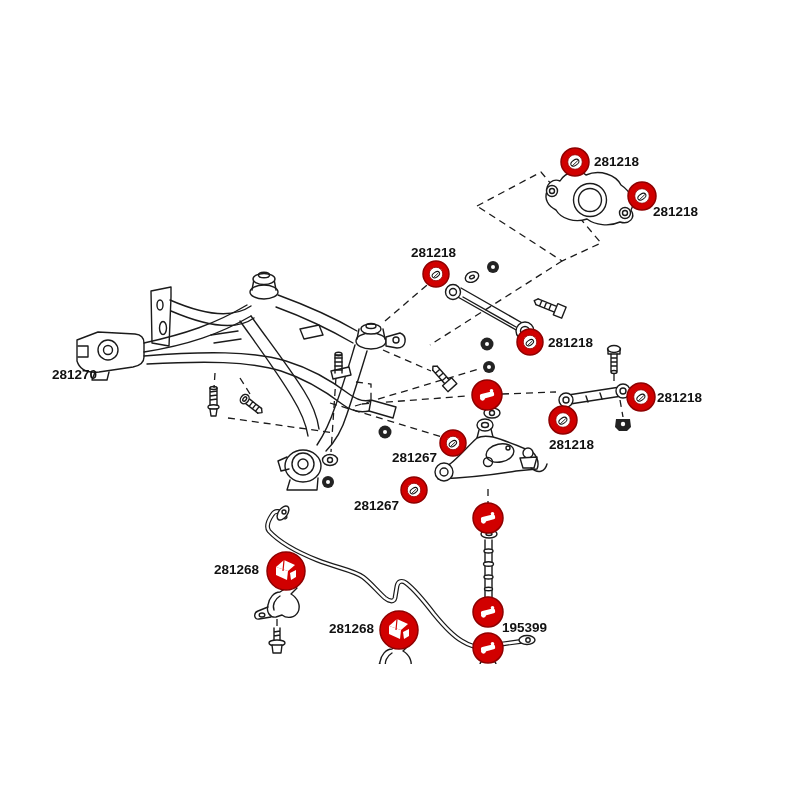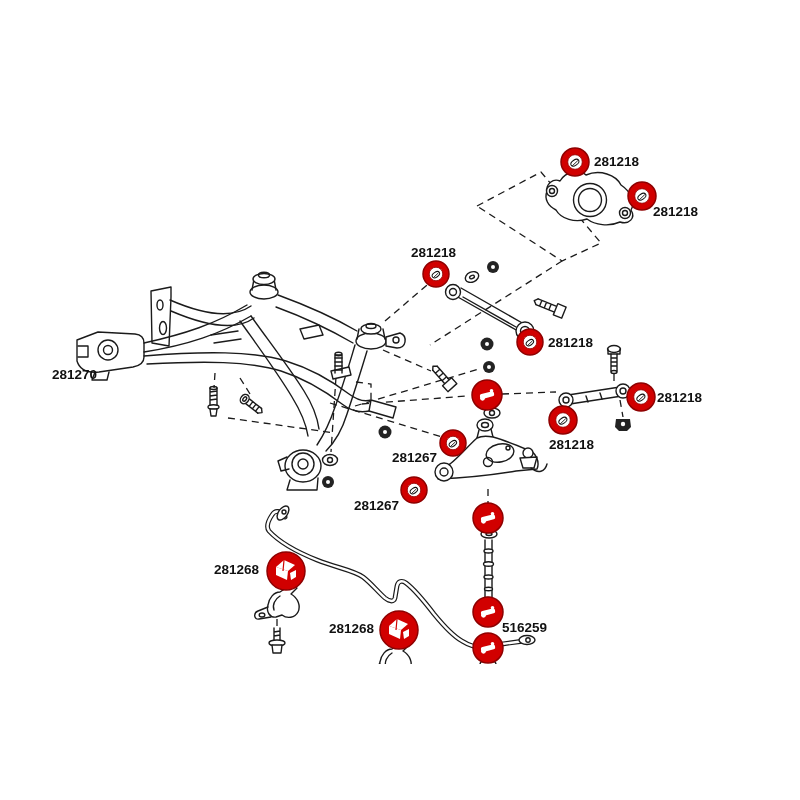--- a/index.html
+++ b/index.html
@@ -323,14 +323,14 @@
   <div class="part-label" style="left:653px;top:205px;">281218</div>
   <div class="part-label" style="left:411px;top:246px;">281218</div>
   <div class="part-label" style="left:548px;top:336px;">281218</div>
   <div class="part-label" style="left:657px;top:391px;">281218</div>
   <div class="part-label" style="left:549px;top:438px;">281218</div>
   <div class="part-label" style="left:52px;top:368px;">281270</div>
   <div class="part-label" style="left:392px;top:451px;">281267</div>
   <div class="part-label" style="left:354px;top:499px;">281267</div>
   <div class="part-label" style="left:214px;top:563px;">281268</div>
   <div class="part-label" style="left:329px;top:622px;">281268</div>
-  <div class="part-label" style="left:502px;top:621px;">516259</div>
+  <div class="part-label" style="left:502px;top:621px;">195399</div>
 </div>
 
 </body></html>

